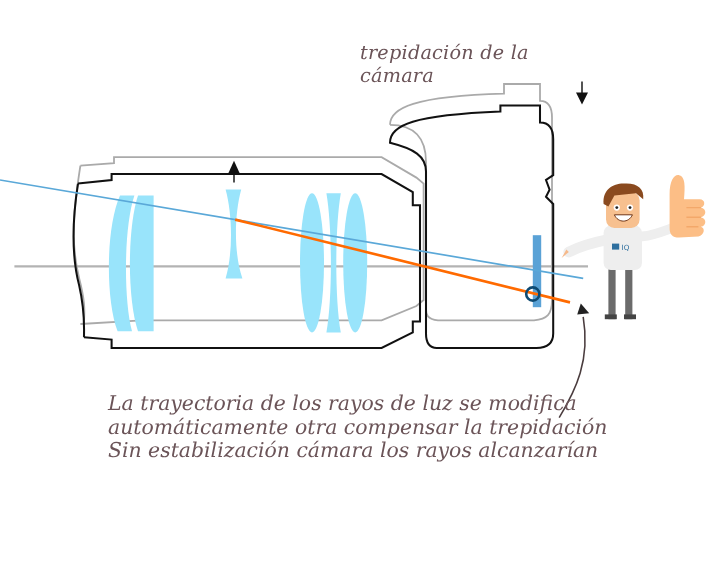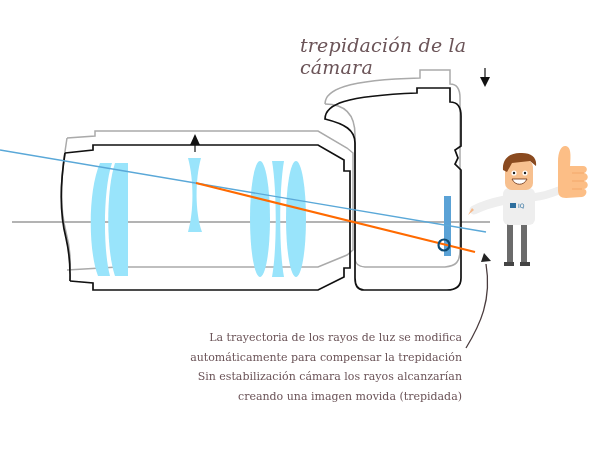--- a/index.html
+++ b/index.html
@@ -2,26 +2,26 @@
 <html><head>
   <meta charset="utf-8">
   <style>
     html, body { margin: 0; padding: 0; background: #ffffff; }
     body { width: 600px; height: 470px; position: relative; overflow: hidden;
            font-family: "DejaVu Serif", serif; }
     svg.diagram { position: absolute; left: 0; top: 0; }
     .label-top {
       position: absolute; left: 300px; top: 34px; width: 200px;
       text-align: left; color: #6b5458; font-style: italic;
-      font-family: "DejaVu Serif", serif; font-size: 19px; letter-spacing: 0.2px;
+      font-family: "DejaVu Serif", serif; font-size: 16px; letter-spacing: 0.2px;
     }
     .caption {
       position: absolute; left: 90px; top: 328px; width: 372px;
-      text-align: right; color: #6b5458; 
-      font-family: "DejaVu Serif", serif; font-size: 11px; line-height: 19.5px;
+      text-align: left; color: #6b5458; font-style: italic;
+      font-family: "DejaVu Serif", serif; font-size: 17px; line-height: 19.5px;
     }
     .caption div { white-space: nowrap; }
   </style>
 </head>
 <body>
 
 <svg class="diagram" width="600" height="470" viewBox="0 0 600 470">
 
   <line x1="12" y1="222" x2="490" y2="222" stroke="#b3b3b3" stroke-width="2"></line>
 
@@ -89,16 +89,15 @@
       <path d="M558,175 L558,162 C558,150 562,145 566,146 C571,147 571,155 570,166 L583,166 C588,166 588,172 584,173 C589,174 589,180 584,181 C589,182 589,188 584,189 C588,190 587,196 582,197 L566,198 C560,198 558,195 558,190 Z" fill="#fcbe86"></path>
       <path d="M572,173 L584,173 M572,181 L584,181 M572,189 L582,189" stroke="#f3a86a" stroke-width="1.2"></path>
     </g>
   </g>
 </svg>
 
 <div class="label-top">trepidación de la cámara</div>
 
 <div class="caption">
   <div>La trayectoria de los rayos de luz se modifica</div>
-  <div>automáticamente para compensar la trepidación</div>
+  <div>automáticamente otra compensar la trepidación</div>
   <div>Sin estabilización cámara los rayos alcanzarían</div>
-  <div>creando una imagen movida (trepidada)</div>
 </div>
 
 </body></html>

